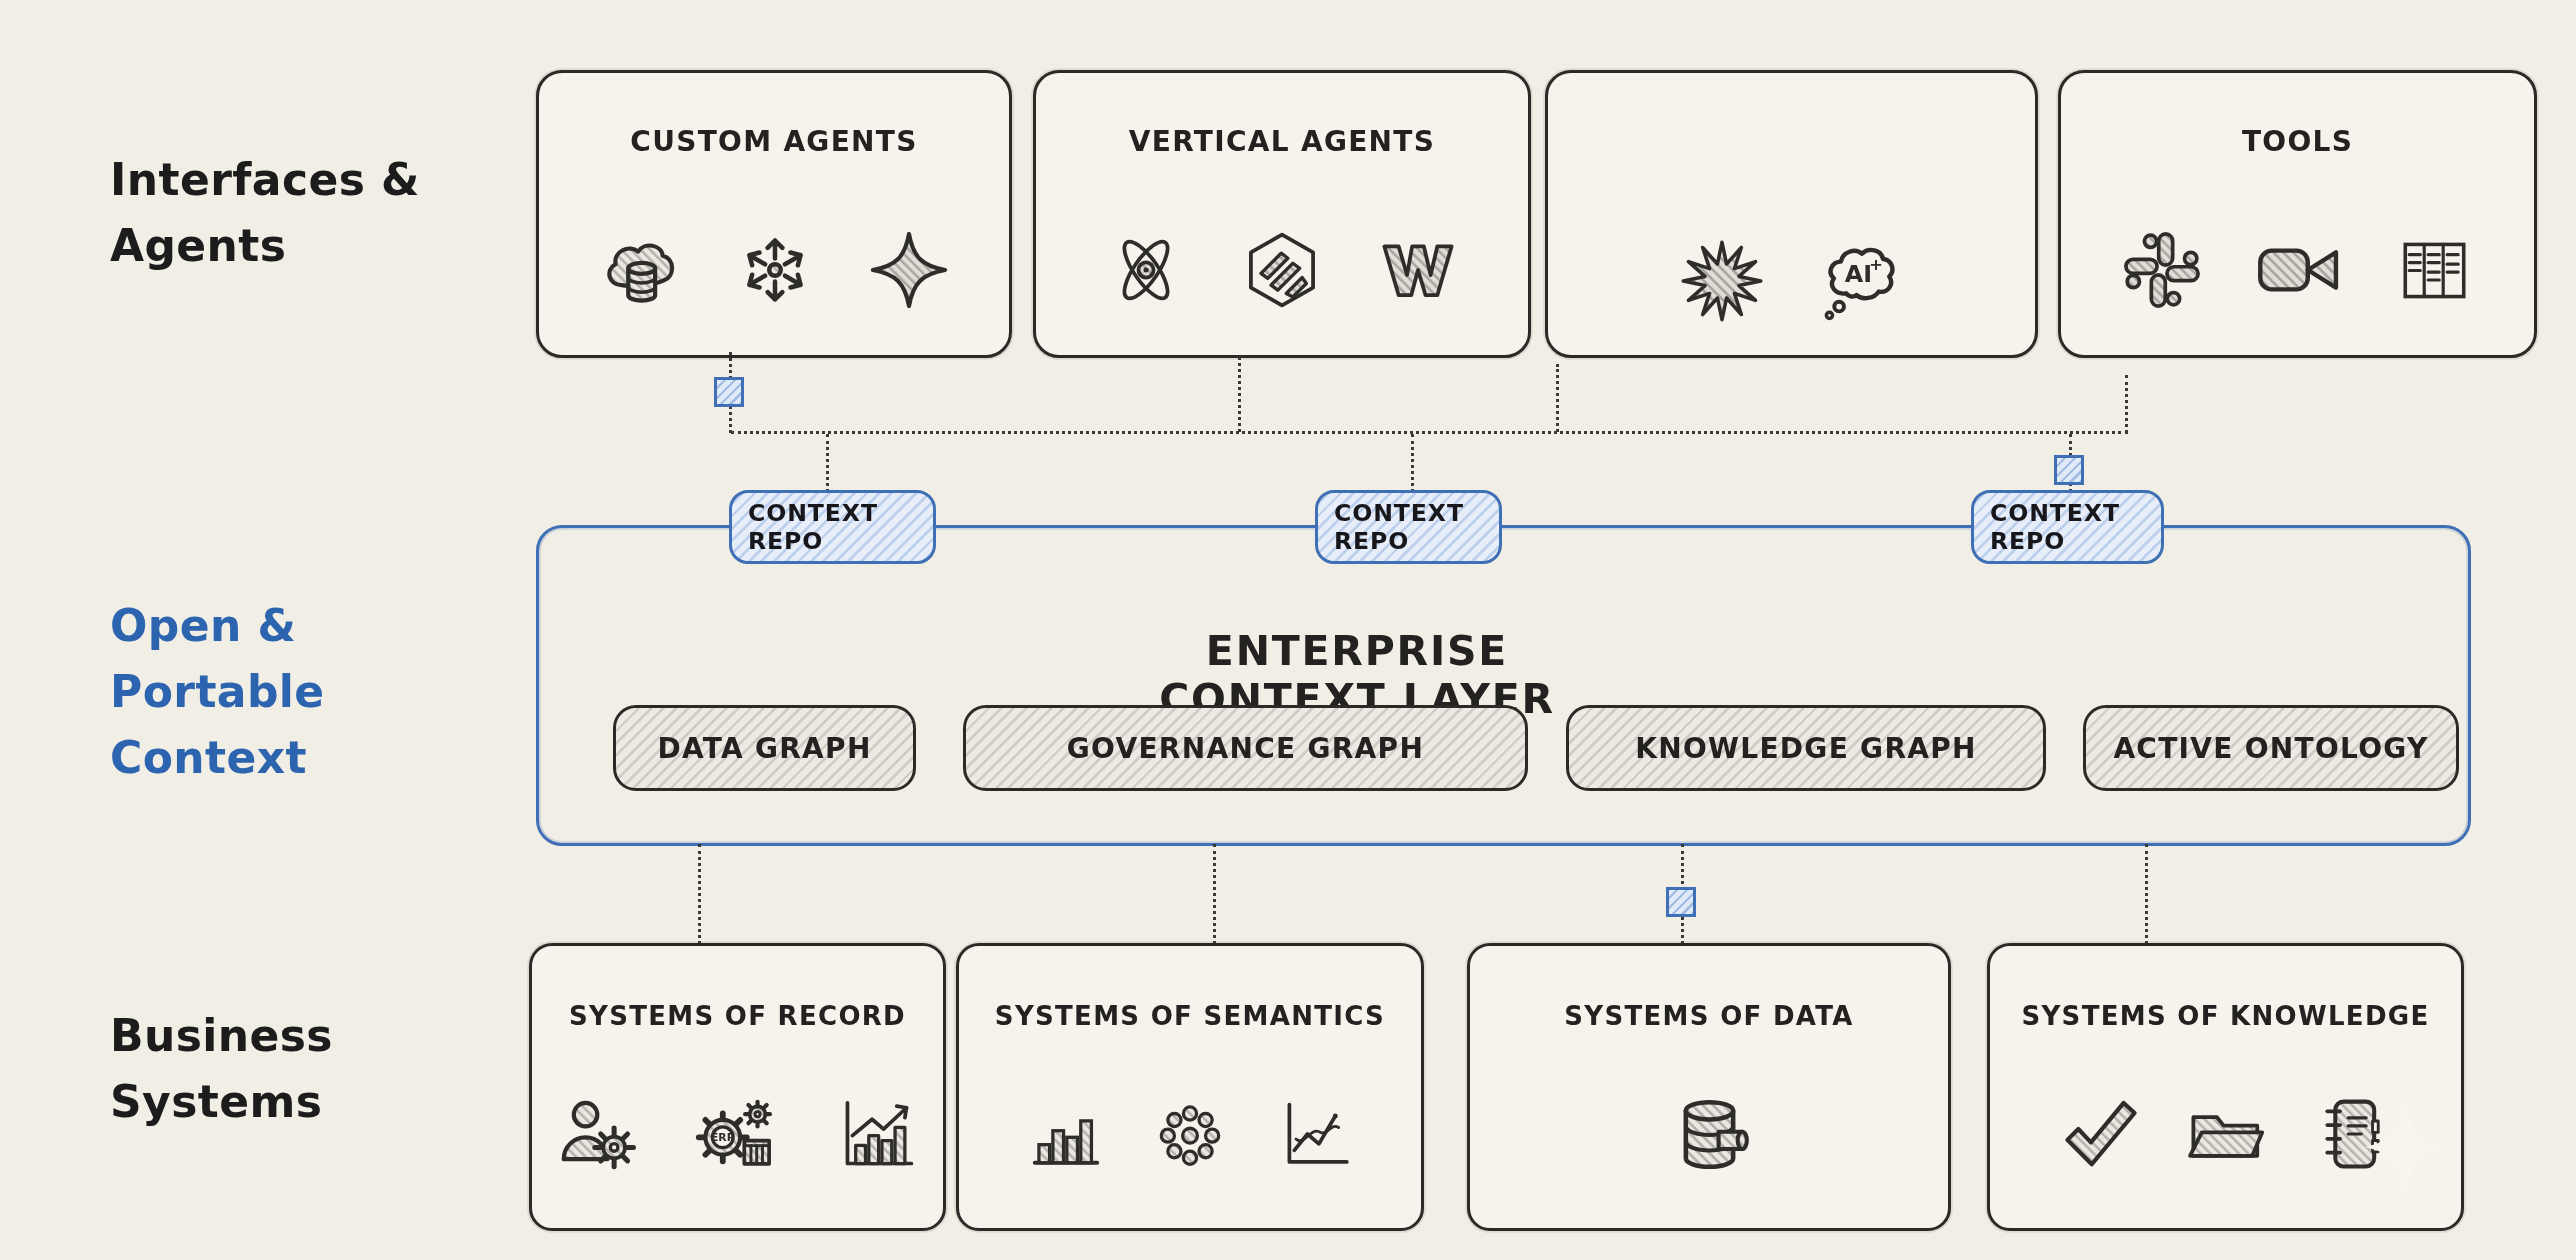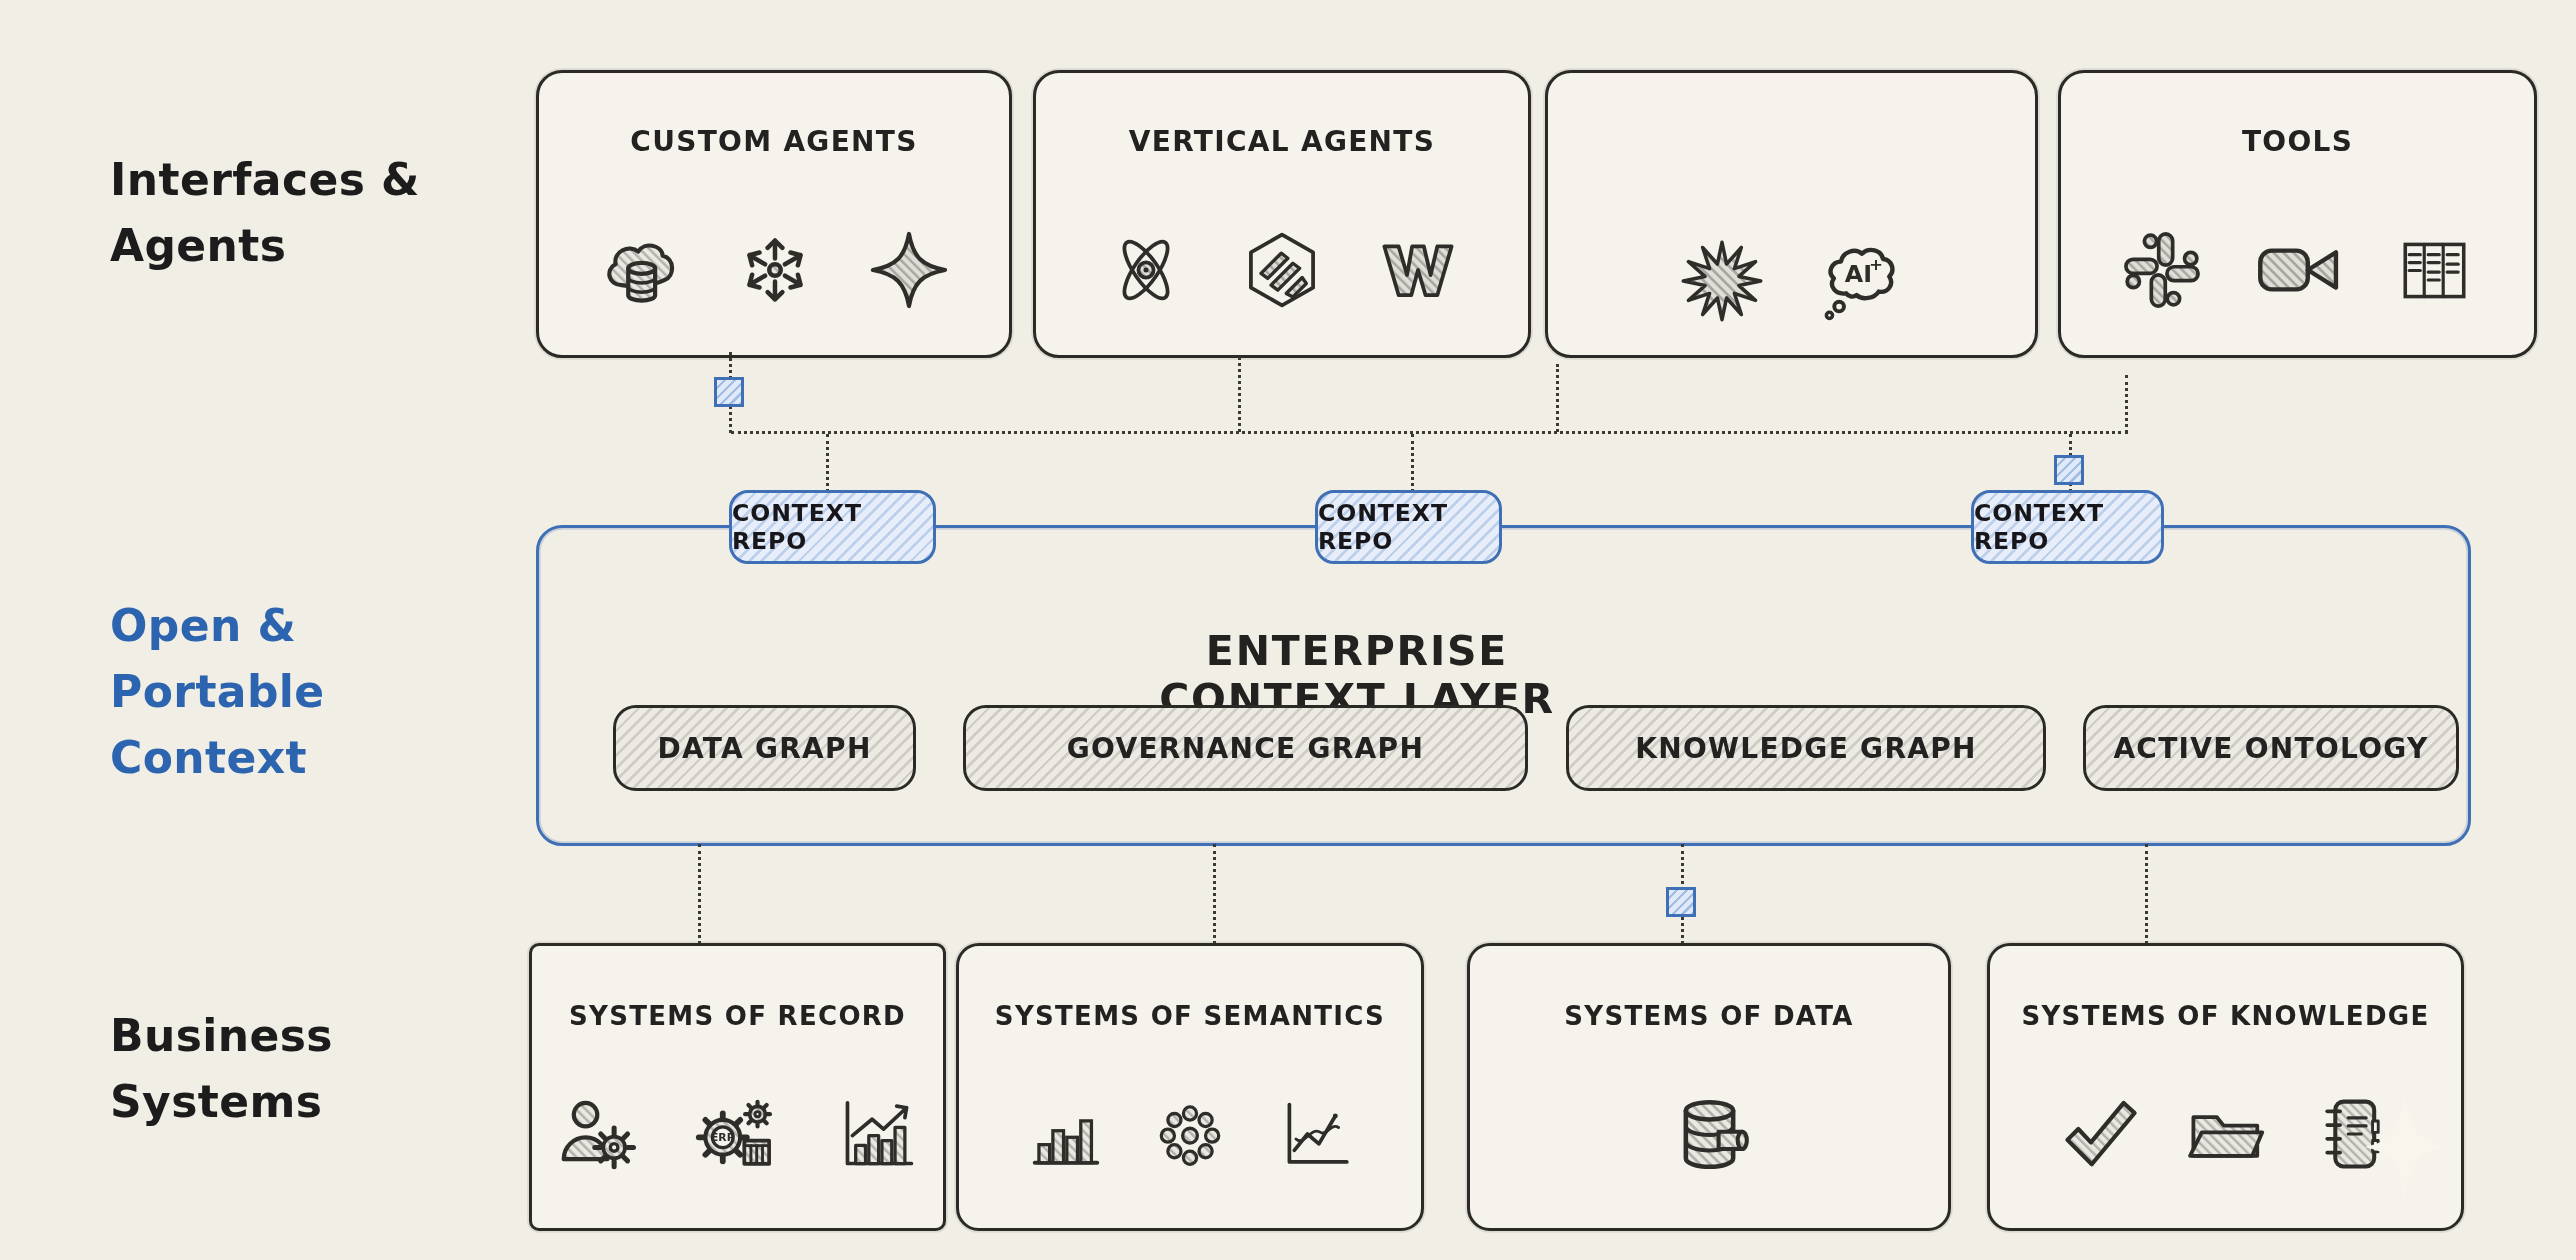--- a/index.html
+++ b/index.html
@@ -19,21 +19,21 @@
   .bigbox.bottom .title{top:54px;font-size:26px;}
   .bigbox.bottom .icons{top:131px;}
   
   .ctx{position:absolute;left:536px;top:525px;width:1929px;height:315px;border:3.5px solid #3f6fb5;
        border-radius:26px;box-shadow:inset 0 0 0 1.8px rgba(63,111,181,.22);}
   .ctx-title{position:absolute;left:1138px;top:627px;width:438px;text-align:center;font-size:41px;
              font-weight:700;letter-spacing:1.8px;color:#232220;}
   .repo{position:absolute;top:490px;height:74px;border:3.5px solid #3f6fb5;border-radius:19px;
         display:flex;align-items:center;justify-content:center;font-size:23.6px;font-weight:700;
         letter-spacing:0.9px;color:#17161a;box-sizing:border-box;
-        background:repeating-linear-gradient(135deg,#e7eef9 0 6.1px,#bdd1ec 6.1px 8.8px);}
+        background:repeating-linear-gradient(135deg,#e7eef9 0 6.1px,#bdd1ec 6.1px 8.8px);padding-left:16px;}
   .graph{position:absolute;top:705px;height:86px;border:3.5px solid #2b2a27;border-radius:23px;
          display:flex;align-items:center;justify-content:center;font-size:28px;font-weight:700;
          letter-spacing:1.3px;color:#232220;box-sizing:border-box;
          background:repeating-linear-gradient(135deg,#eceae3 0 6.1px,#cfcdc6 6.1px 8.8px);}
   
   .vdot{position:absolute;width:0;border-left:3.5px dotted #3a3936;}
   .hdot{position:absolute;height:0;border-top:3.5px dotted #3a3936;}
   .bsq{position:absolute;width:30px;height:30px;box-sizing:border-box;border:3.5px solid #3f6fb5;
        background:repeating-linear-gradient(135deg,#dfe9f7 0 4.4px,#a2bfe3 4.4px 7px);}
   .icon{display:block;}
@@ -204,21 +204,21 @@
   <div class="graph" style="left:963px;width:565px">GOVERNANCE GRAPH</div>
   <div class="graph" style="left:1566px;width:480px">KNOWLEDGE GRAPH</div>
   <div class="graph" style="left:2083px;width:376px">ACTIVE ONTOLOGY</div>
 
   <div class="vdot" style="left:698px;top:844px;height:100px"></div>
   <div class="vdot" style="left:1213px;top:844px;height:100px"></div>
   <div class="vdot" style="left:1681px;top:844px;height:100px"></div>
   <div class="vdot" style="left:2145px;top:844px;height:100px"></div>
   <div class="bsq" style="left:1666px;top:887px"></div>
 
-  <div class="bigbox bottom" style="left:529px;top:943px;width:411px;height:282px;border-radius:10px">
+  <div class="bigbox bottom" style="left:529px;top:943px;width:411px;height:282px;border-radius:23px">
     <div class="title">SYSTEMS OF RECORD</div>
     <div class="icons" style="">
       <svg class="icon" width="84" height="84" viewBox="0 0 100 100">
         <g stroke="#2e2d2a" stroke-width="5" stroke-linecap="round" stroke-linejoin="round" fill="none">
           <circle cx="34" cy="27" r="14" fill="url(#hg)"></circle>
           <path d="M8 80 a26 26 0 0 1 52 0 Z" fill="url(#hg)"></path>
           <g stroke-width="6">
             <line x1="68" y1="50" x2="68" y2="43"></line>
               <line x1="68" y1="82" x2="68" y2="89"></line>
             <line x1="52" y1="66" x2="45" y2="66"></line>

